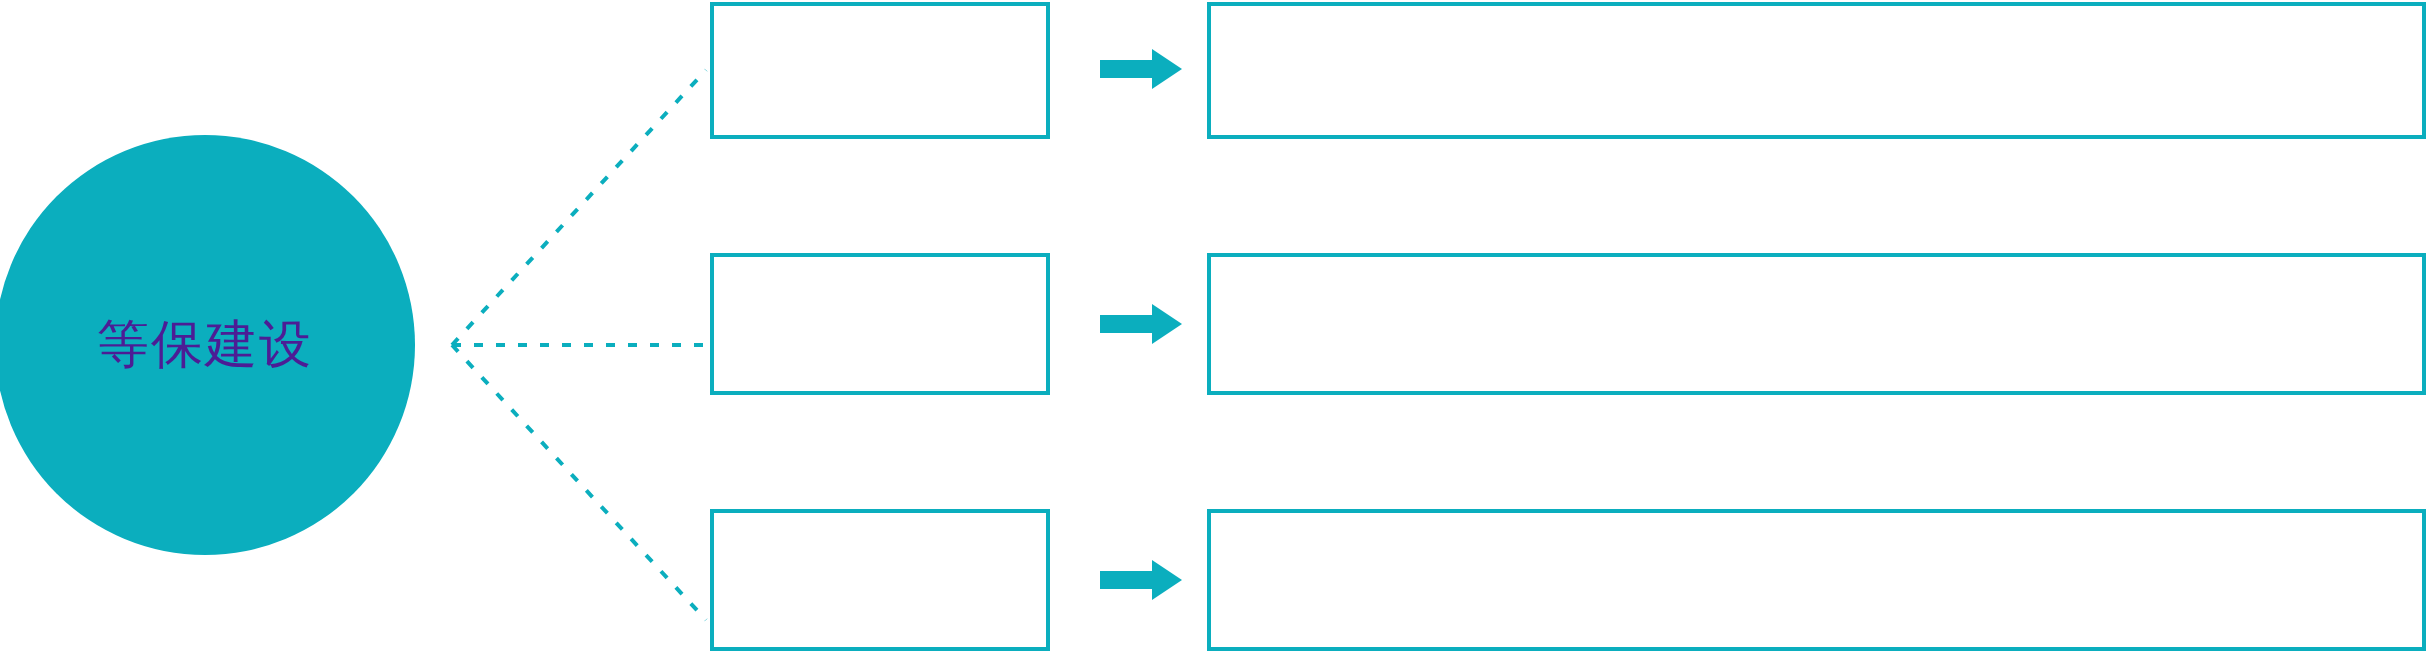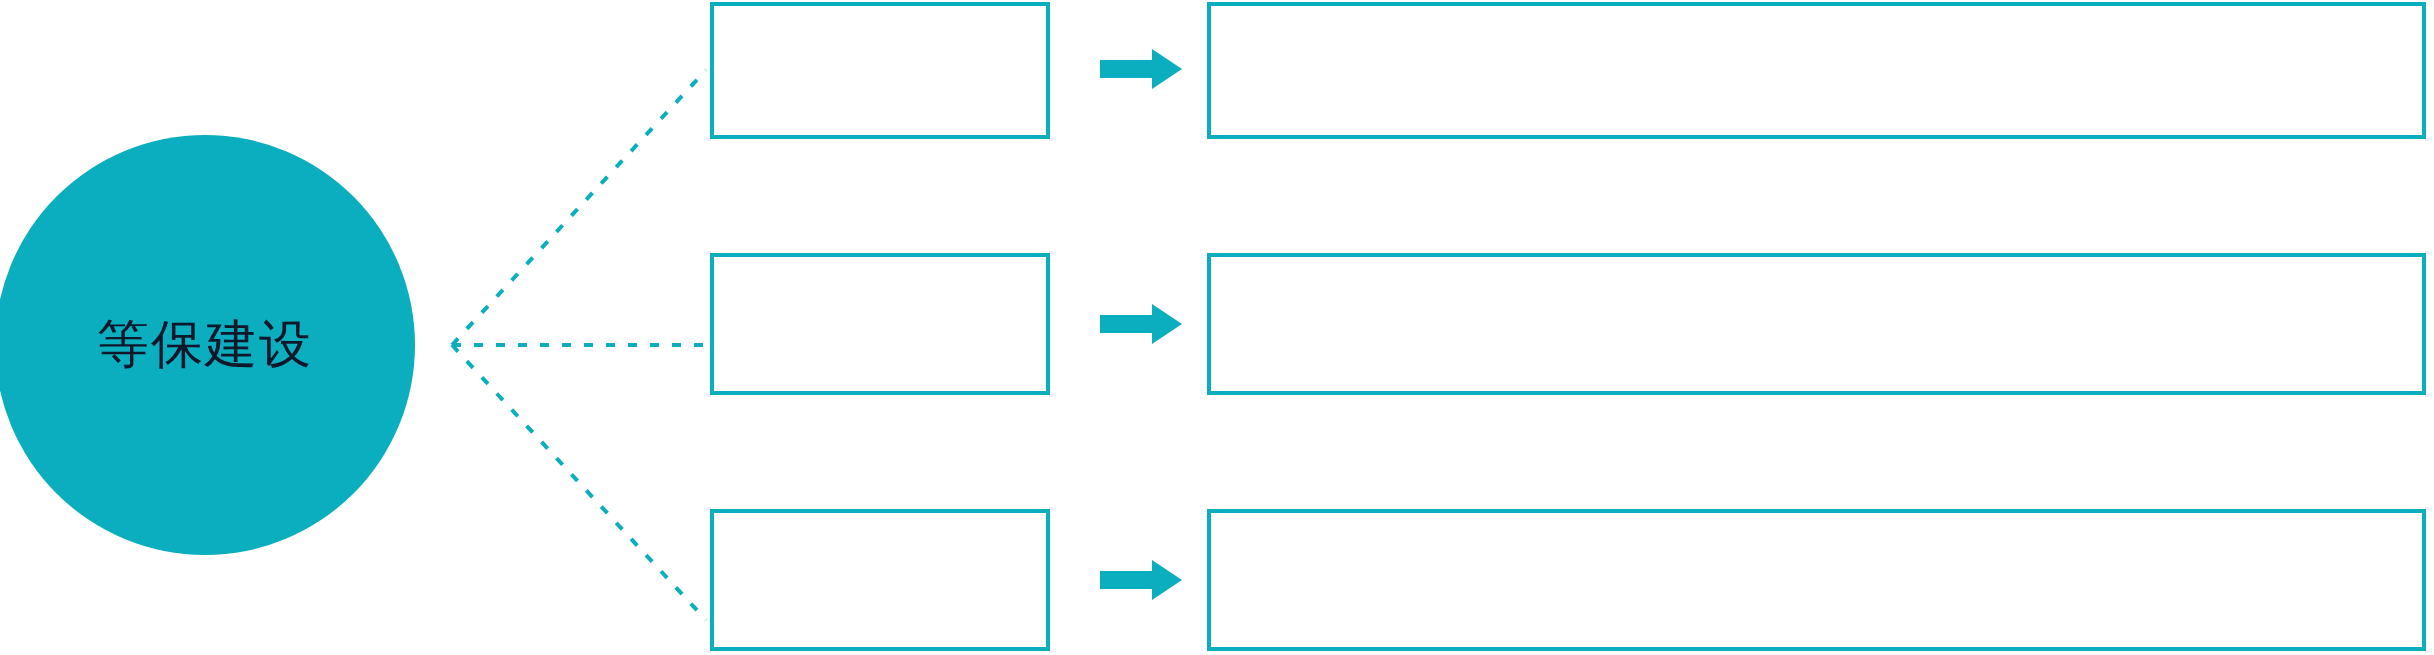--- a/index.html
+++ b/index.html
@@ -27,21 +27,21 @@
     height: 420px;
     border-radius: 50%;
     background: #0BAEBE;
     display: flex;
     flex-direction: column;
     align-items: center;
     justify-content: center;
     box-sizing: border-box;
   }
   .hub-line {
-    color: #0f172a;
+    color: #4c1d95;
     font-size: 52px;
     line-height: 1.22;
     letter-spacing: 2px;
     font-weight: 300;
     white-space: nowrap;
     text-align: center;
   }
 
   
   .connectors {

